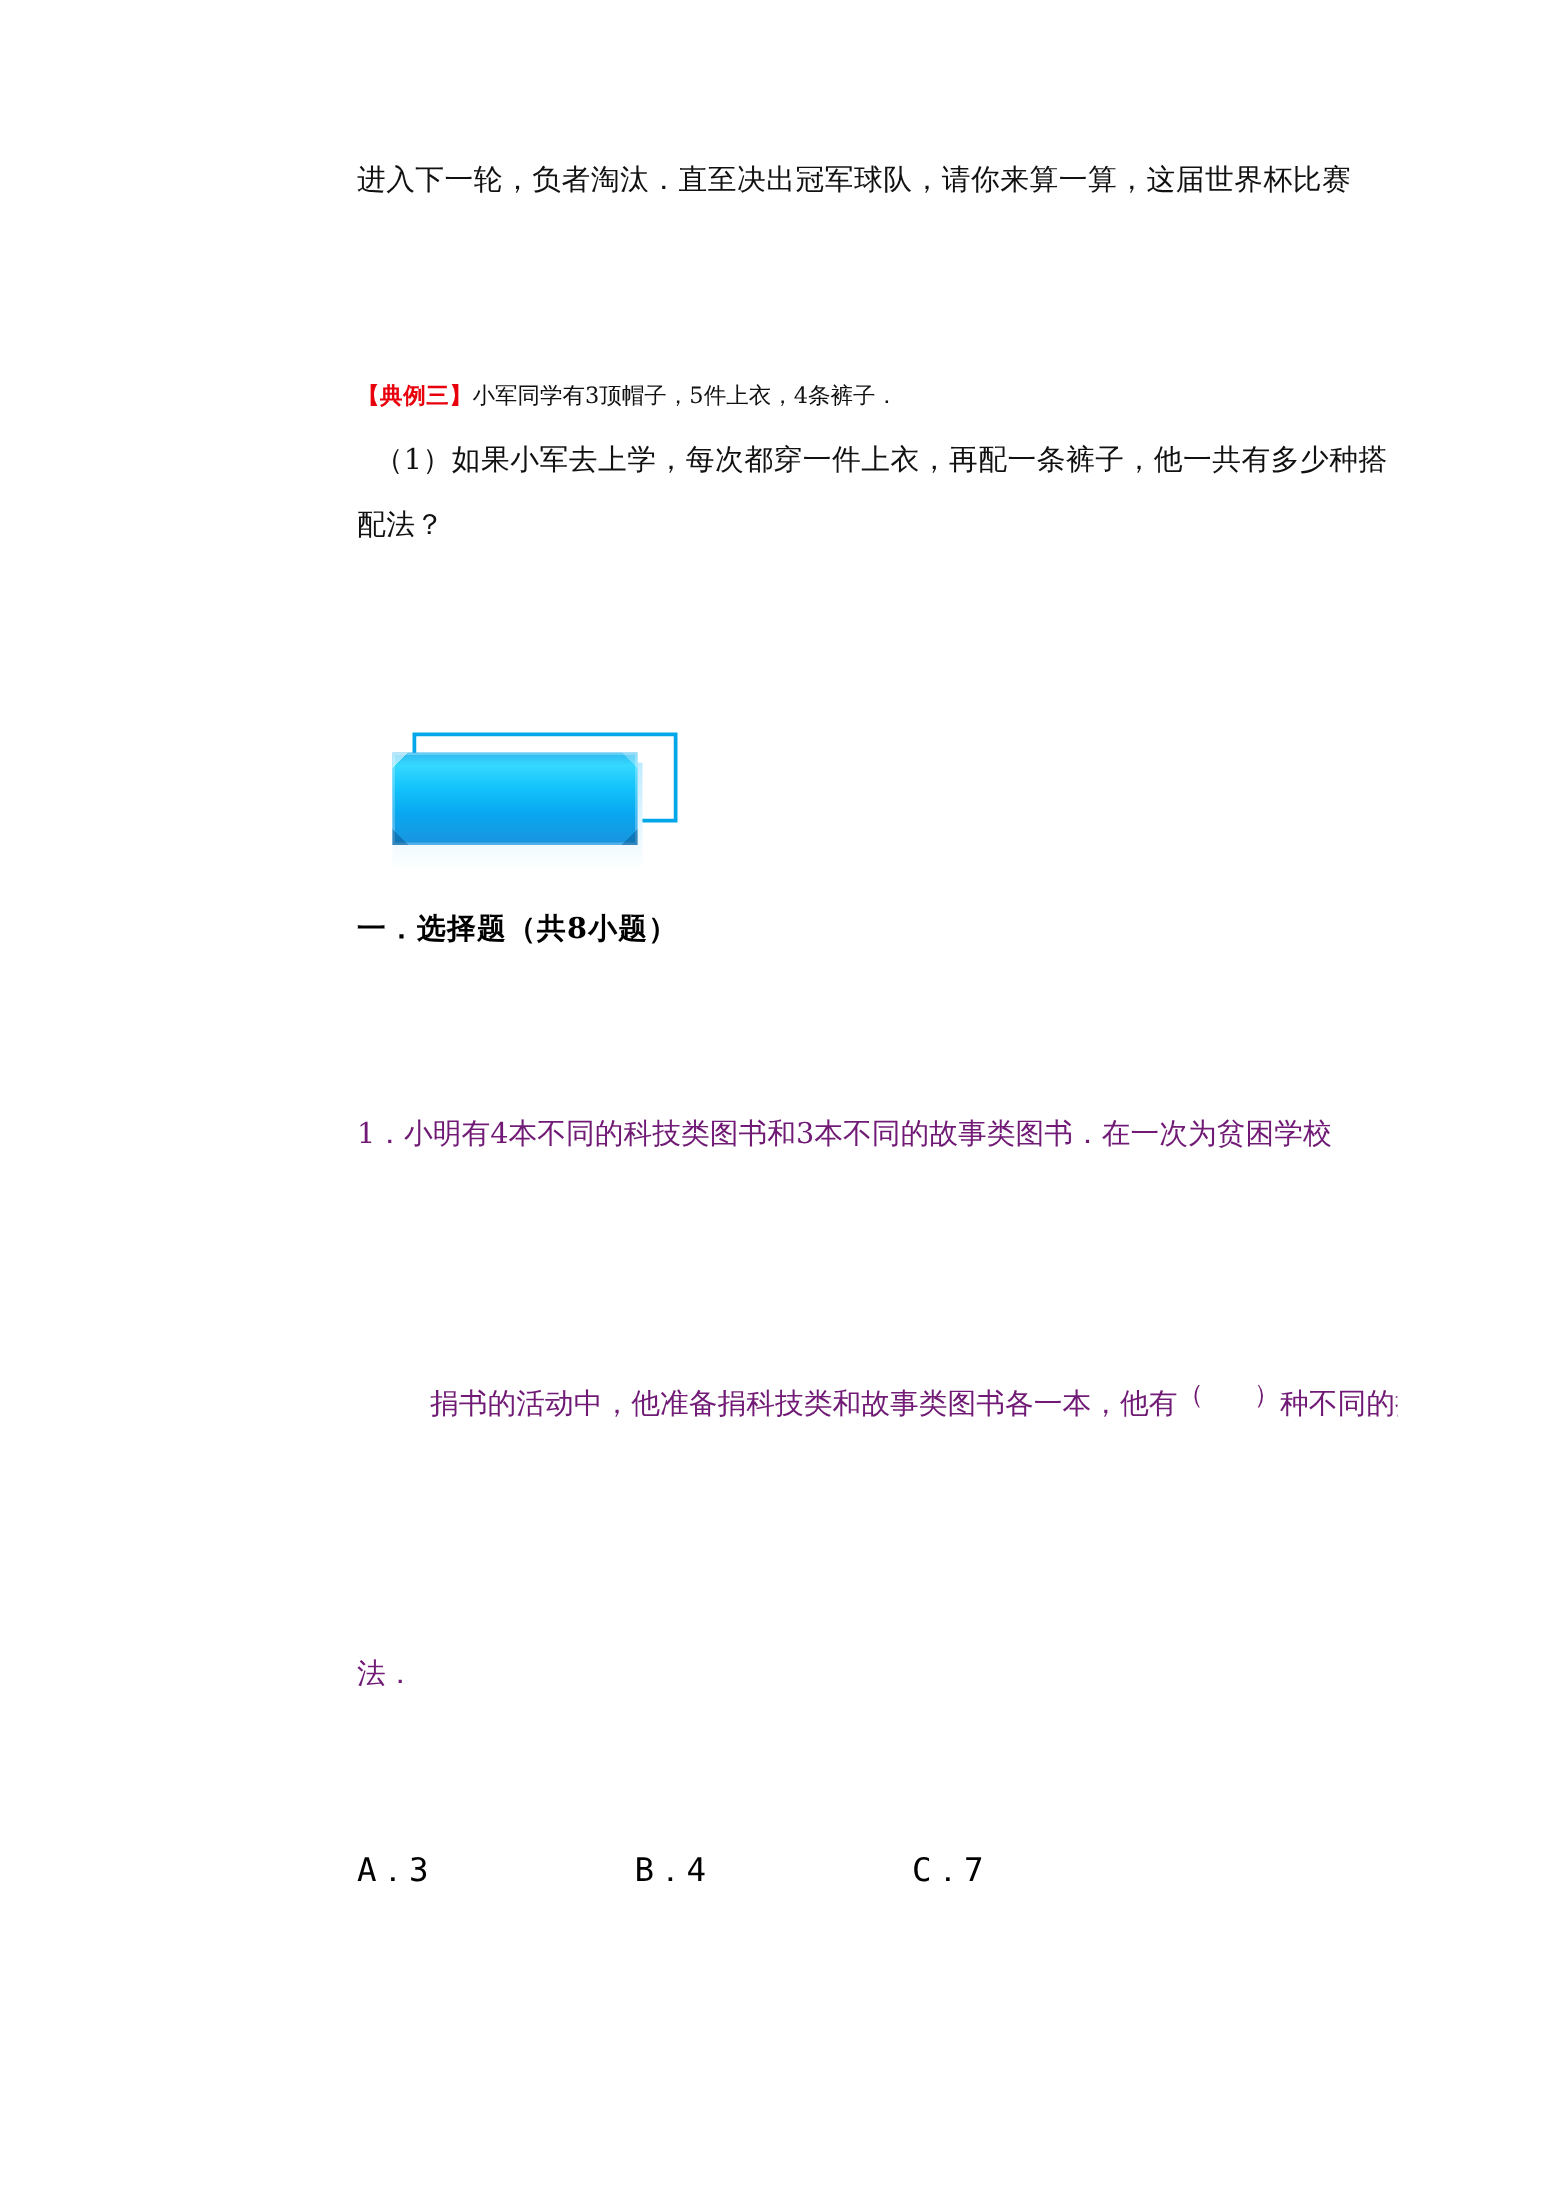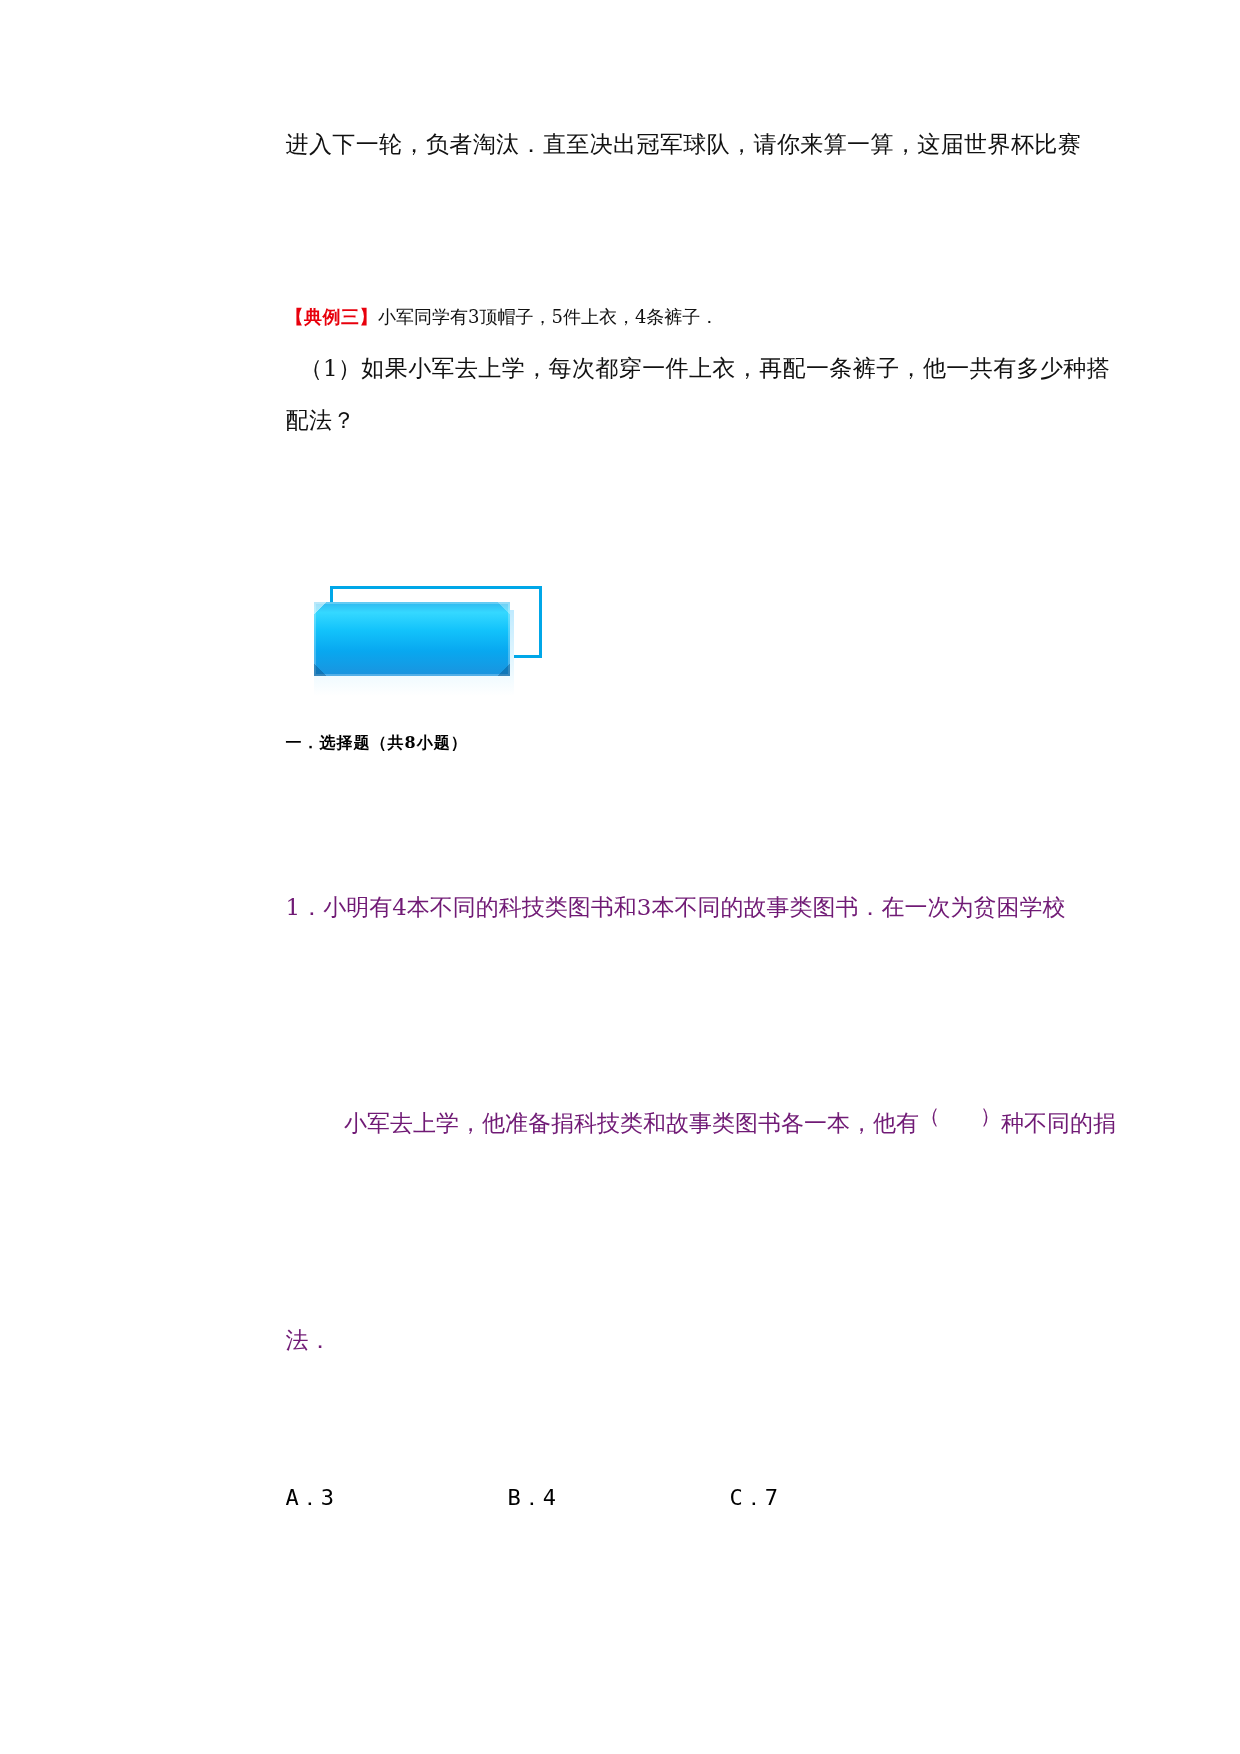--- a/index.html
+++ b/index.html
@@ -116,21 +116,21 @@
     color: #000000;
     text-shadow: 1px 1px 0 rgba(255,255,255,0.35);
     transform: skewX(-4deg);
     white-space: nowrap;
   }
 
   
   .section-head {
     font-family: "DejaVu Serif", "Liberation Serif", serif;
     font-weight: bold;
-    font-size: 16px;
+    font-size: 23px;
     line-height: 46px;
     letter-spacing: 1px;
     color: #000;
   }
 
   
   .question {
     font-family: "DejaVu Serif", "Liberation Serif", serif;
     font-size: 23px;
     line-height: 54px;
@@ -143,21 +143,21 @@
     top: -8px;
     font-size: 21px;
     letter-spacing: 0;
     white-space: pre;
   }
 
   
   .options {
     display: flex;
     font-family: "DejaVu Sans Mono", "Liberation Mono", monospace;
-    font-size: 22px;
+    font-size: 26px;
     line-height: 46px;
     color: #000;
   }
   .options .opt { width: 222px; flex: 0 0 222px; }
   .options .opt:last-child { width: auto; }
 </style>
 </head>
 <body>
 
 <div class="page">
@@ -188,21 +188,21 @@
 
     <div style="height:22px"></div>
 
     <div class="section-head">一．选择题（共8小题）</div>
 
     <div style="height:6px"></div>
 
     <div class="question">
       <div>1．小明有4本不同的科技类图书和3本不同的故事类图书．在一次为贫困学校</div>
       <div>
-        <span>小军去上学，他准备捐科技类和故事类图书各一本，他有</span><span class="q-blank">（      ）</span><span>种不同的捐</span>
+        <span>捐书的活动中，他准备捐科技类和故事类图书各一本，他有</span><span class="q-blank">（      ）</span><span>种不同的捐</span>
       </div>
       <div>法．</div>
     </div>
 
     <div class="options">
       <span class="opt">A．3</span>
       <span class="opt">B．4</span>
       <span class="opt">C．7</span>
     </div>
 

